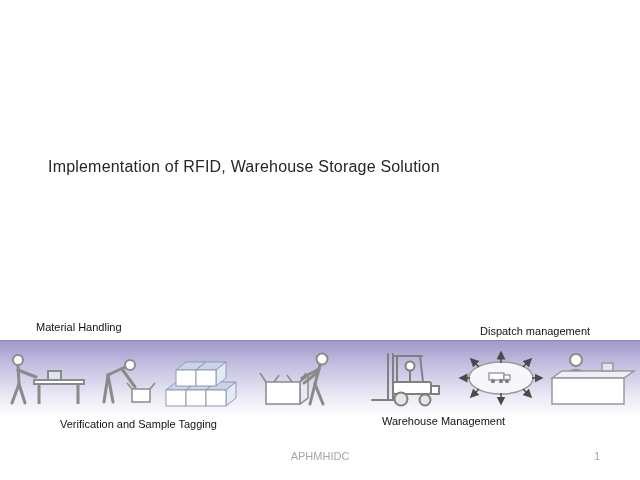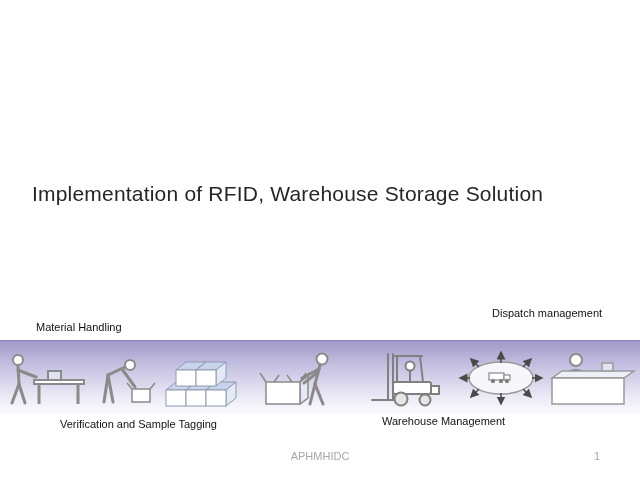--- a/index.html
+++ b/index.html
@@ -1,29 +1,29 @@
 <!DOCTYPE html>
 <html><head>
 <meta charset="utf-8">
 <style>
   * { margin:0; padding:0; box-sizing:border-box; }
   html,body { width:640px; height:480px; background:#fff; font-family:"Liberation Sans", sans-serif; }
   .slide { position:relative; width:640px; height:480px; background:#ffffff; overflow:hidden; }
 
   .slide-title {
-    position:absolute; left:32px; top:158px; width:560px;
-    font-size:21px; color:#262626; letter-spacing:0.2px;margin-top:24px;
+    position:absolute; left:48px; top:158px; width:560px;
+    font-size:16px; color:#262626; letter-spacing:0.2px;
   }
 
   .strip-label {
     position:absolute; font-size:11px; color:#111; white-space:nowrap;
   }
   .lbl-material   { left:8px;   top:321px;padding-left:28px; }
   .lbl-packing    { left:225px; top:319px; }
-  .lbl-dispatch   { left:480px; top:307px;margin-left:12px; }
+  .lbl-dispatch   { left:480px; top:325px; }
   .lbl-verify     { left:60px;  top:418px; }
   .lbl-warehouse  { left:346px; top:415px;margin-left:36px; }
 
   .banner-strip {
     position:absolute; left:0; top:340px; width:640px; height:74px;
     background:linear-gradient(to bottom, #a19ac9 0%, #c6c2e2 35%, #eeedf7 80%, #fbfbfe 100%);
     border-top:1px solid #8d84bd;
   }
   .scene { position:absolute; bottom:2px; }
   .sc-1 { left:4px; }

